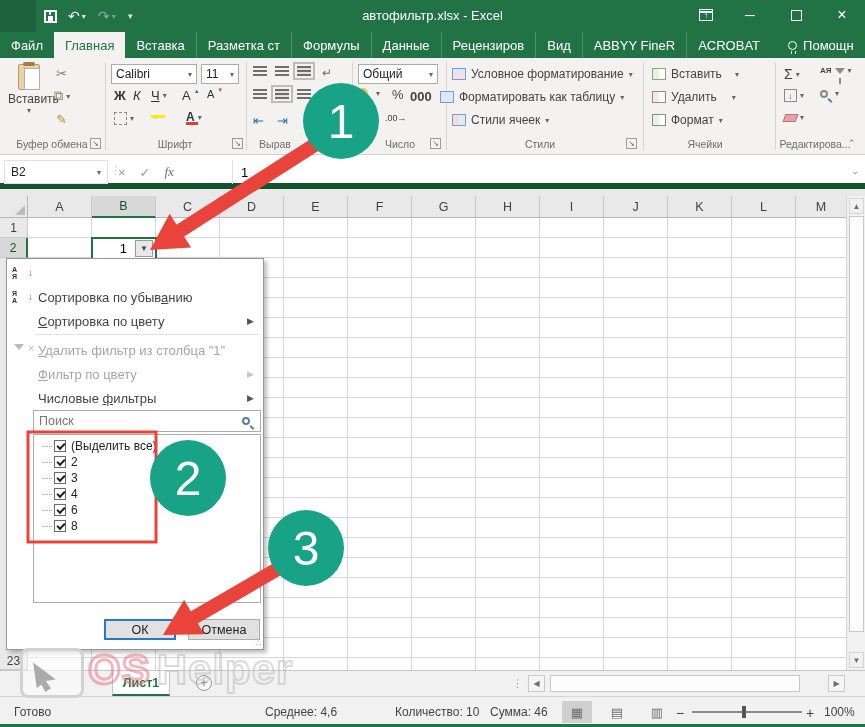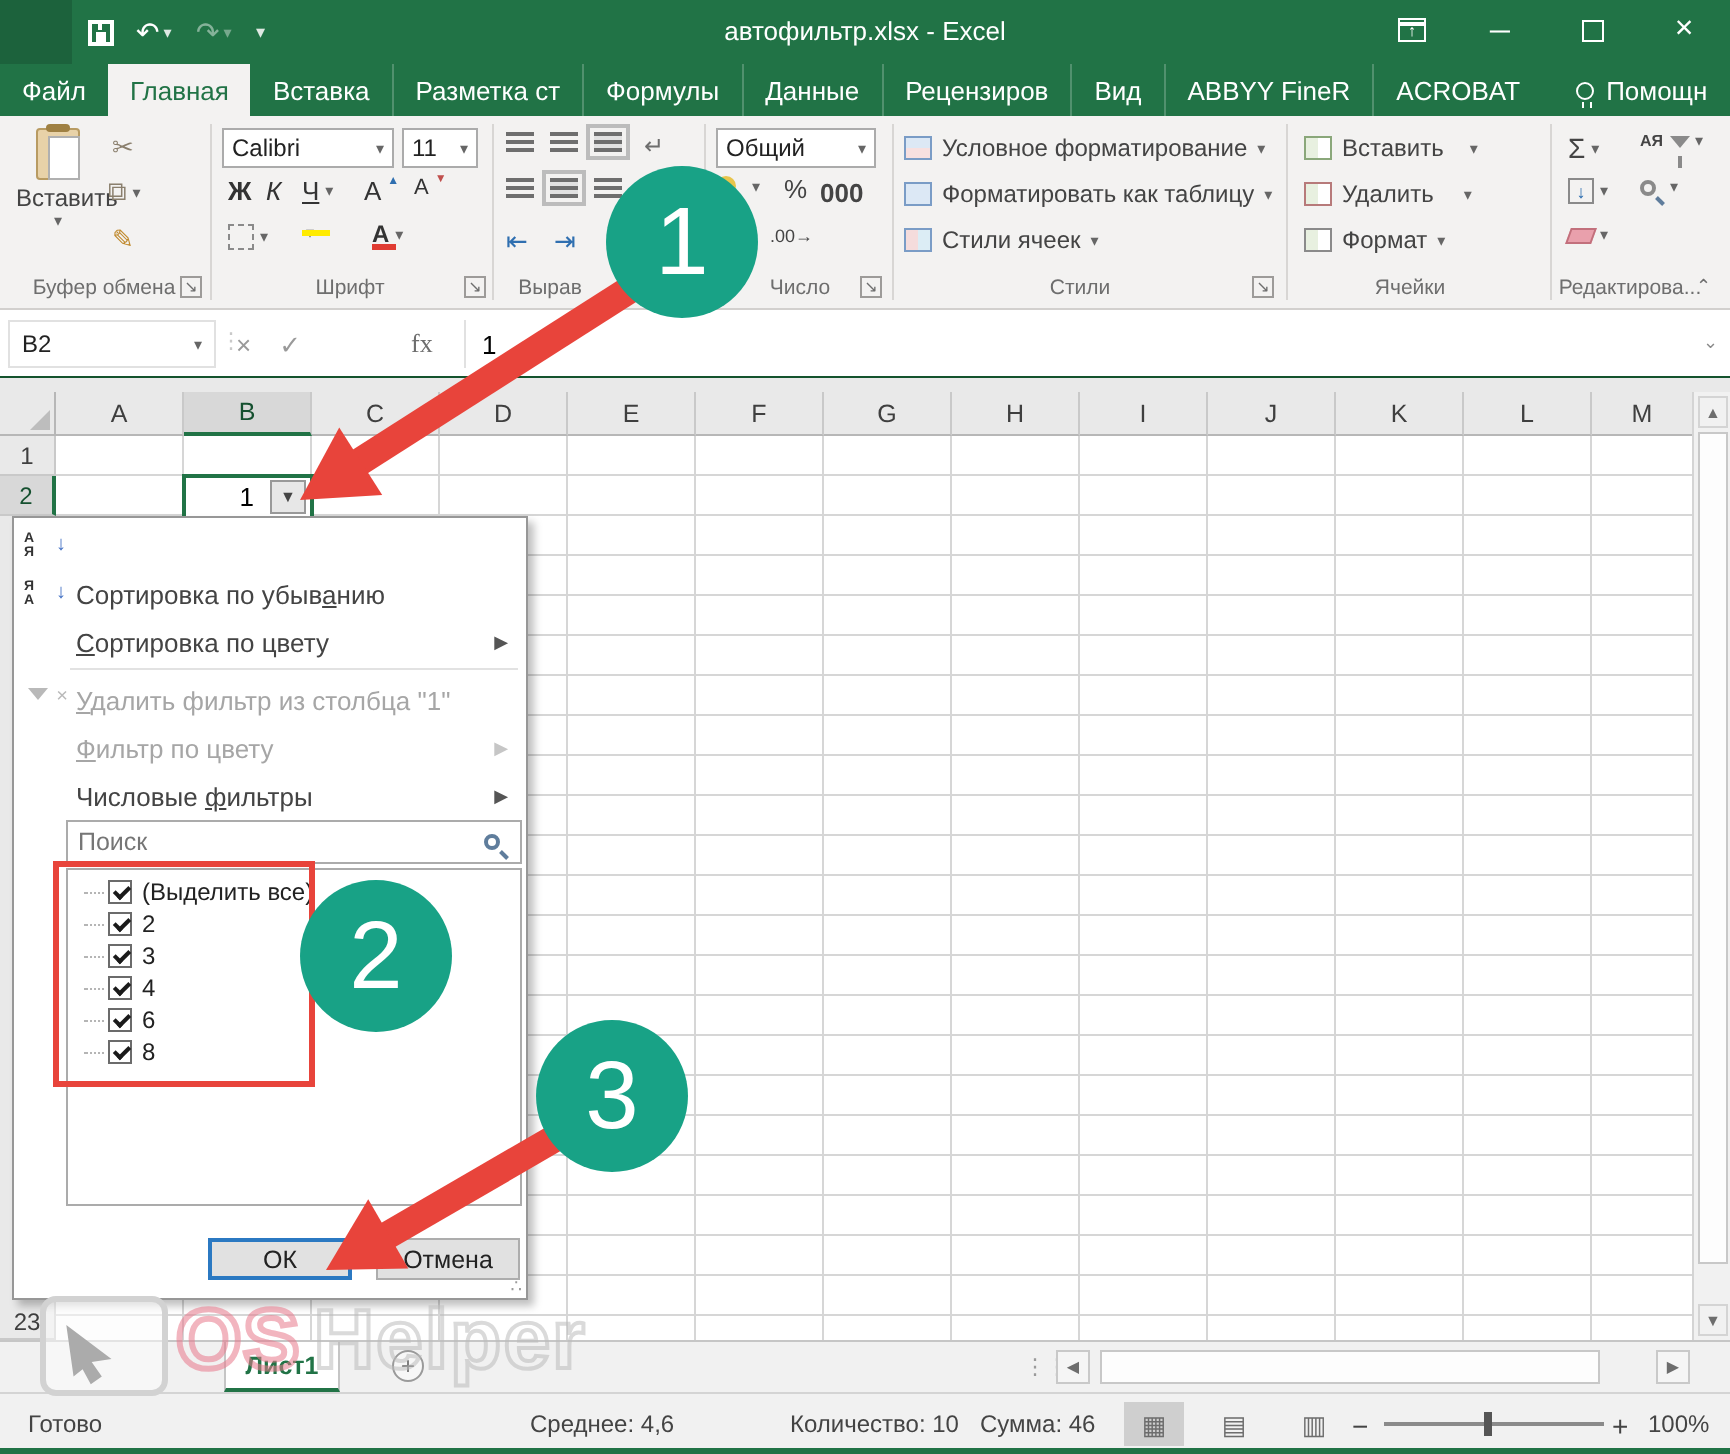--- a/index.html
+++ b/index.html
@@ -55,24 +55,24 @@
   .styleic { width:14px; height:12px; border:1px solid #7a9cc6; background:linear-gradient(#dce8f5 50%, #f7e0e0 50%); }
   .cellic { width:14px; height:12px; border:1px solid #8aa77a; background:linear-gradient(90deg,#e8f0e0 50%,#fff 50%); }
   .mag { width:8px; height:8px; border:2px solid #5f7d9c; border-radius:50%; position:relative; display:inline-block; }
   .mag::after { content:""; position:absolute; left:7px; top:6px; width:2px; height:5px; background:#5f7d9c; transform:rotate(-45deg); }
   .eraser { width:13px; height:8px; background:#e9a0ac; border:1px solid #c2707c; transform:skewX(-20deg); }
   .funnel { width:0; height:0; border-left:5px solid transparent; border-right:5px solid transparent; border-top:6px solid #8a8a8a; position:relative; display:inline-block; }
   .funnel::after { content:""; position:absolute; left:-1px; top:-1px; width:2px; height:6px; background:#8a8a8a; top:4px;}
   .ribbon-text-btn { position:absolute; display:flex; align-items:center; gap:5px; color:#444; white-space:nowrap; }
 
   
-  .fbar { position:absolute; left:0; top:156px; width:865px; height:33px; background:#fff; border-bottom:1px solid #14532d; }
+  .fbar { position:absolute; left:0; top:156px; width:865px; height:33px; background:#fff; border-bottom:6px solid #14532d; }
   .namebox { position:absolute; left:4px; top:4px; width:104px; height:24px; border:1px solid #e1e1e1; display:flex; align-items:center; padding:0 6px; font-size:12px; color:#222; justify-content:space-between; }
   .fxbtns { position:absolute; left:118px; top:4px; height:24px; display:flex; align-items:center; gap:14px; color:#9a9a9a; font-size:13px; }
-  .fx { font-family:"Liberation Serif", serif; color:#6e6e6e;margin-left:41px; }
+  .fx { font-family:"Liberation Serif", serif; font-style:italic; color:#6e6e6e; }
   .fvalue { position:absolute; left:232px; top:4px; height:24px; display:flex; align-items:center; font-size:13px; color:#000; border-left:1px solid #e1e1e1; padding-left:8px; width:600px; }
 
   
   .sheetarea { position:absolute; left:0; top:189px; width:865px; height:481px; background:#e9e9e9; }
   .corner { position:absolute; left:0; top:7px; width:28px; height:22px; background:#e9e9e9; border-right:1px solid #b7b7b7; border-bottom:1px solid #b7b7b7; }
   .corner::after { content:""; position:absolute; right:2px; bottom:2px; border-left:10px solid transparent; border-bottom:10px solid #bdbdbd; }
   .colhdrs { position:absolute; left:28px; top:7px; height:22px; display:flex; }
   .ch { width:64px; height:22px; border-right:1px solid #c9c9c9; border-bottom:1px solid #b7b7b7; background:#e9e9e9; font-size:12.5px; color:#3f3f3f; display:flex; align-items:center; justify-content:center; }
   .ch:nth-child(2) { background:#d8d8d8; border-bottom:2px solid #217346; color:#15502f; }
   .ch:nth-child(13) { width:50px; border-right:none; }
@@ -330,21 +330,21 @@
       </div>
     <div class="grouplabel" style="left:365px;width:70px">Число</div>
     <div class="launcher" style="left:430px">↘</div>
     <div class="rsep" style="left:446px"></div>
 
     <div class="ribbon-text-btn" style="left:452px;top:9px">
         <span class="styleic"></span>
         <span>Условное форматирование</span>
         <span class="dd8">▾</span>
       </div>
-    <div class="ribbon-text-btn" style="left:452px;top:32px">
+    <div class="ribbon-text-btn" style="left:440px;top:32px">
         <span class="styleic" style="background:#dce8f5"></span>
         <span>Форматировать как таблицу</span>
         <span class="dd8">▾</span>
       </div>
     <div class="ribbon-text-btn" style="left:452px;top:55px">
         <span class="styleic" style="background:linear-gradient(90deg,#f5dcdc 50%,#dcedf5 50%)"></span>
         <span>Стили ячеек</span>
         <span class="dd8">▾</span>
       </div>
     <div class="grouplabel" style="left:505px;width:70px">Стили</div>

